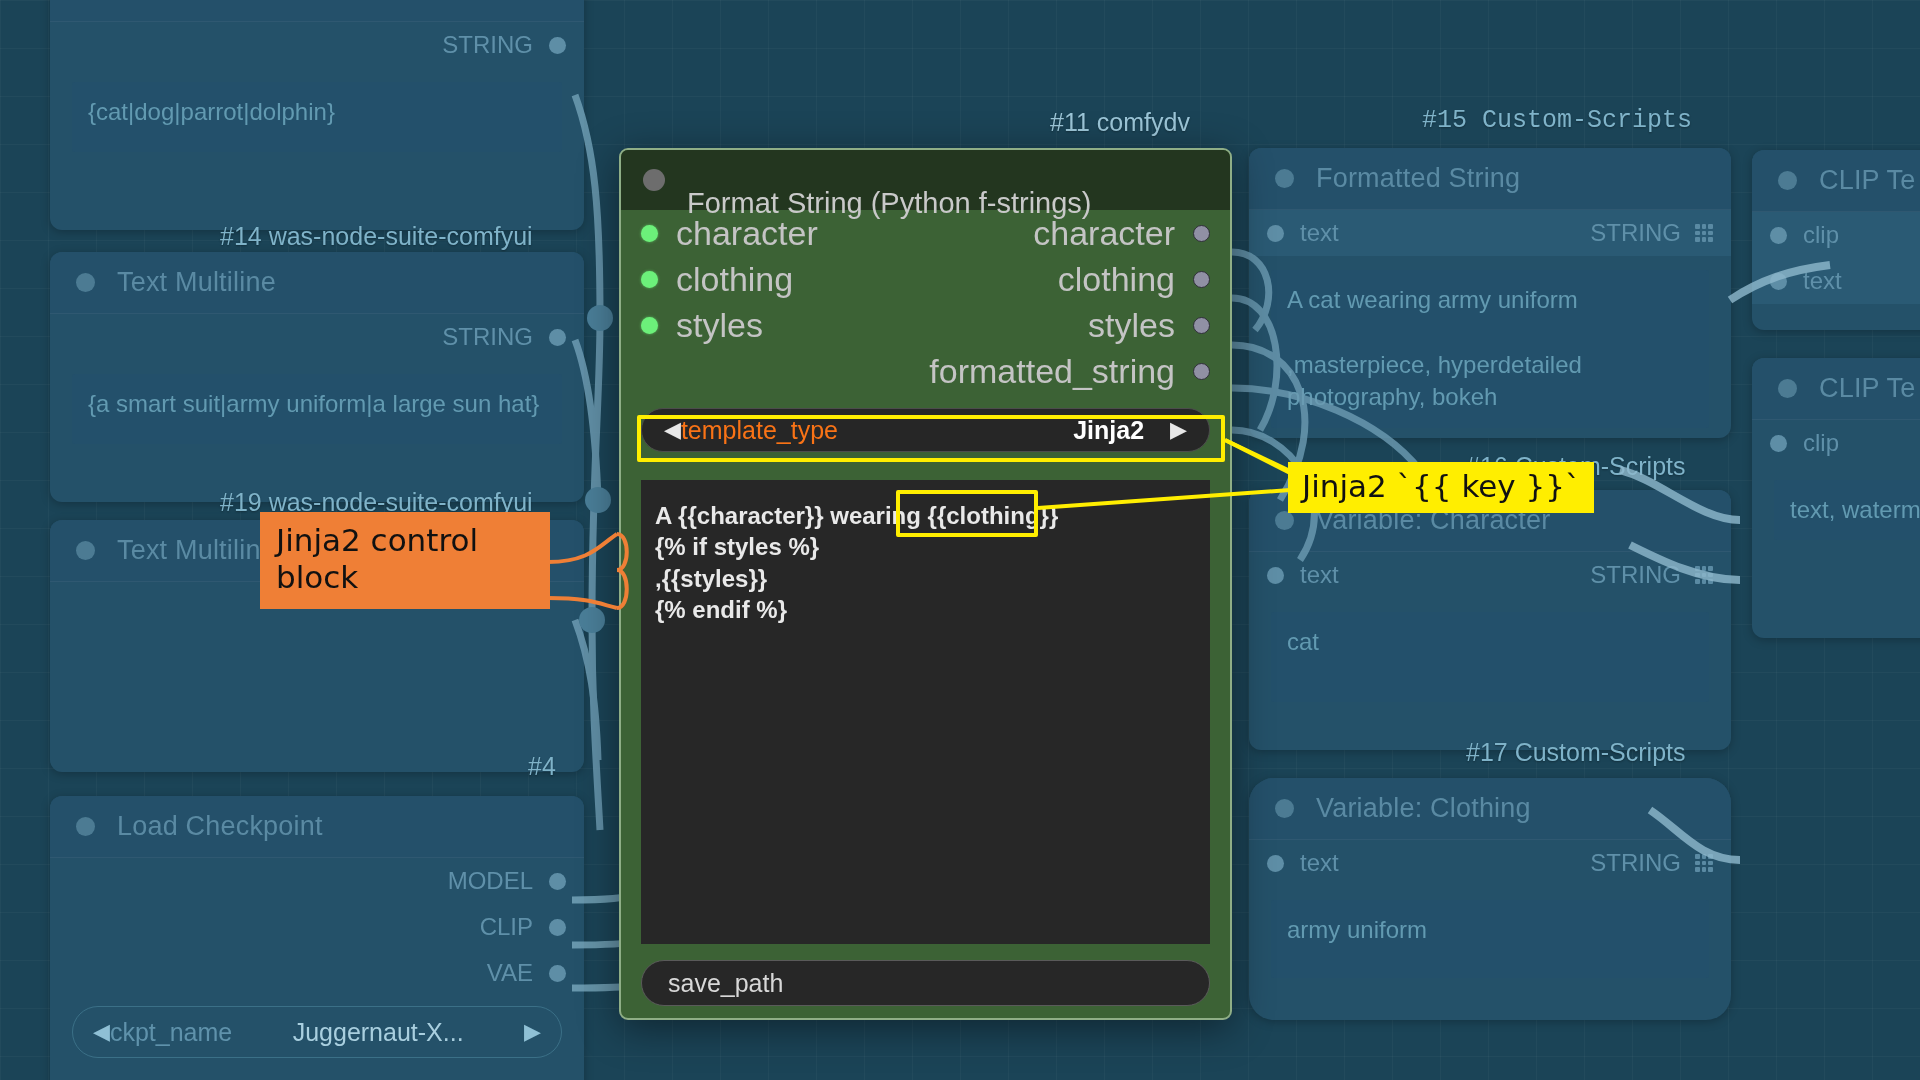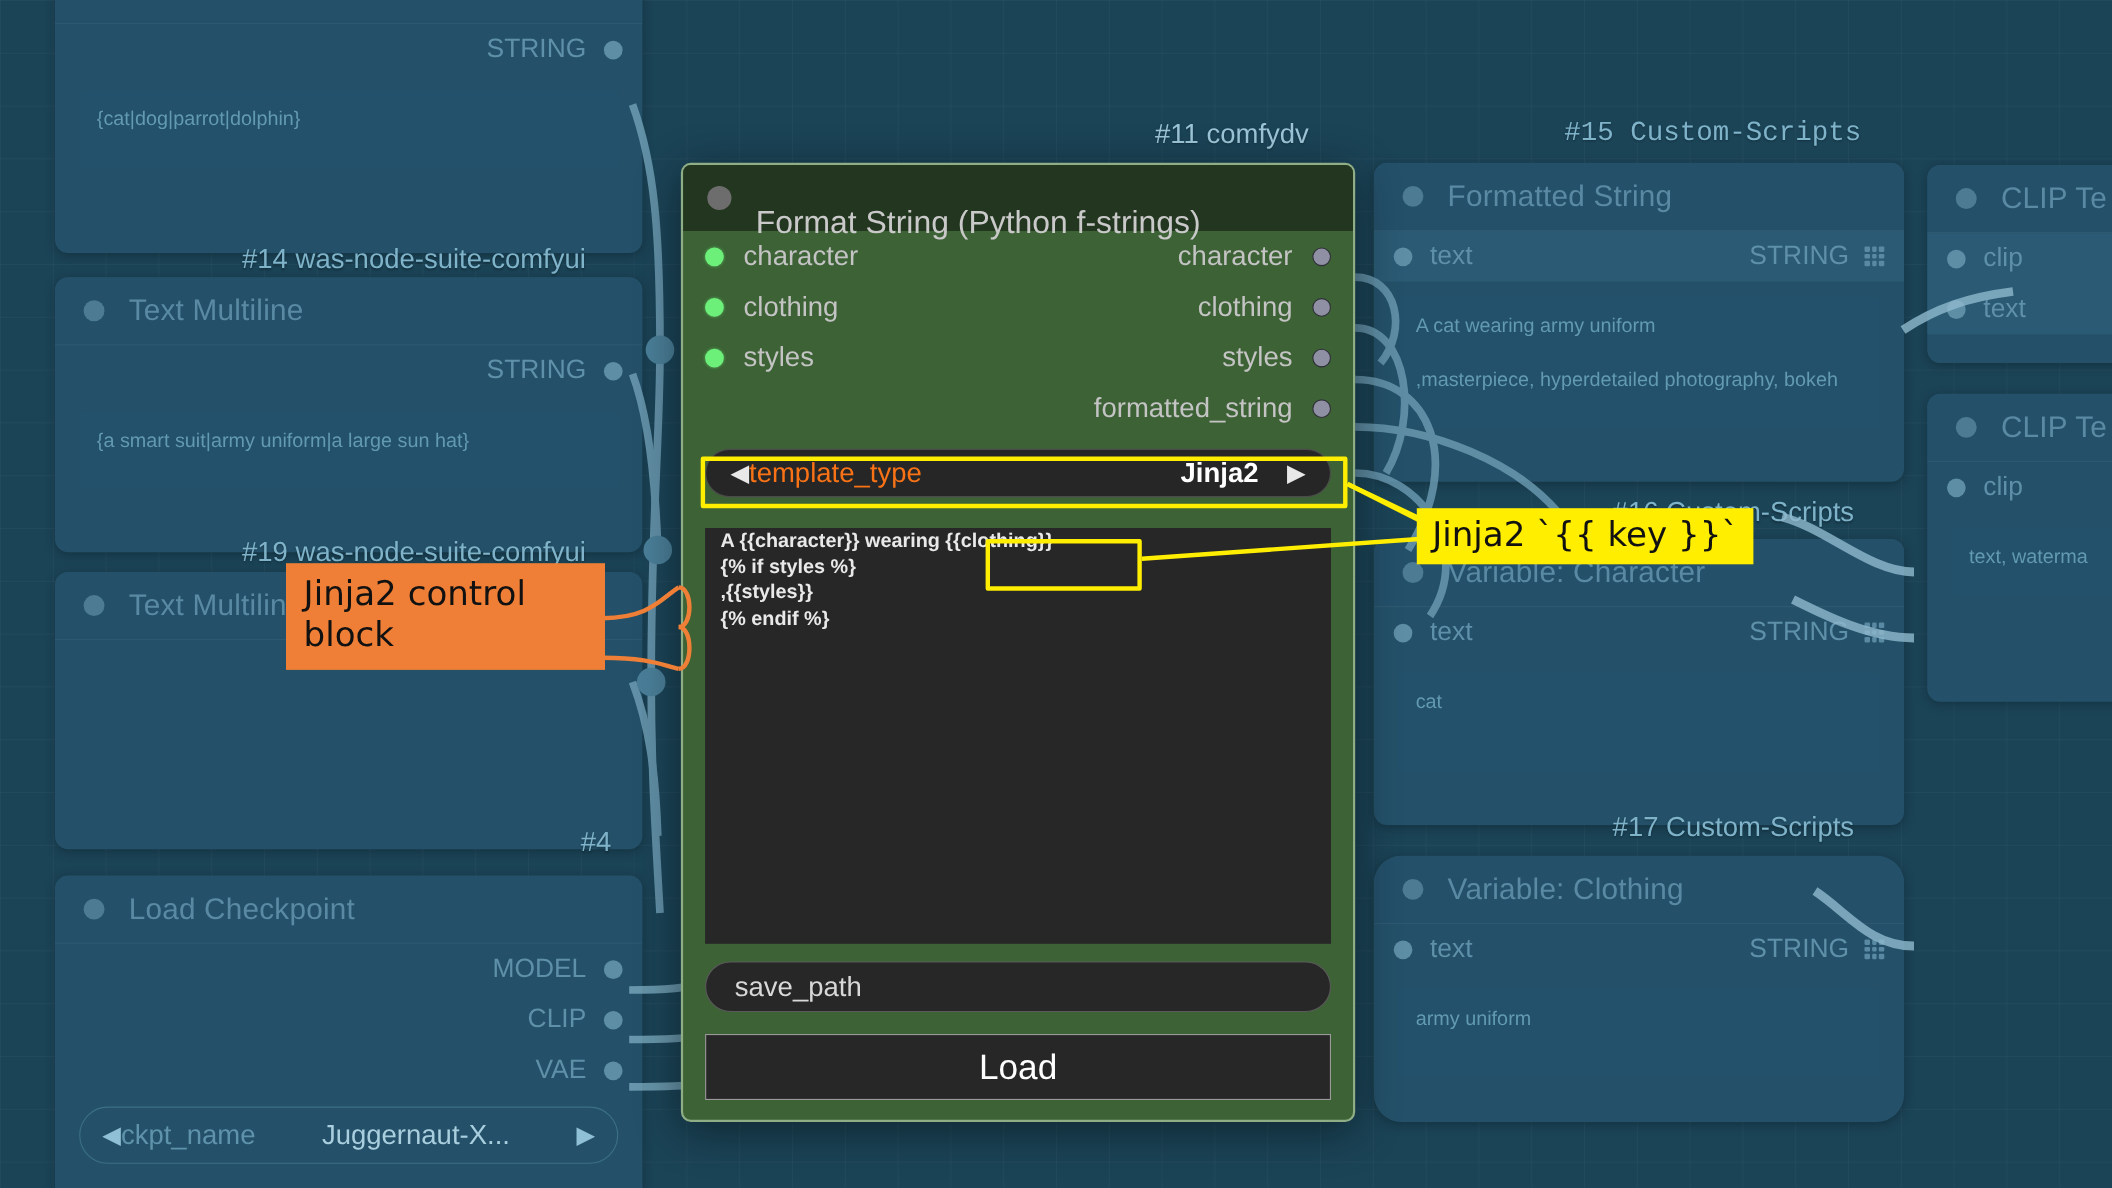--- a/index.html
+++ b/index.html
@@ -66,21 +66,21 @@
     display: grid; grid-template-columns: repeat(3, 1fr);
     grid-template-rows: repeat(3, 1fr); gap: 2px; flex: none;
   }
   .grid-icon i { background: #5a8aa3; border-radius: 1px; display:block; }
 
   .textbox {
     margin: 14px 22px 18px 22px;
     background: #23506b;
     border-radius: 3px;
     padding: 14px 16px;
-    font-size: 18px;
+    font-size: 24px;
     color: #629ab1;
     line-height: 1.35;
     min-height: 70px;
     white-space: pre-wrap;
   }
 
   .node-badge {
     position: absolute;
     font-size: 25px;
     color: #7fb3c9;
@@ -130,21 +130,21 @@
   .g-row {
     position: relative; height: 46px;
     display: flex; align-items: center;
     padding: 0 20px;
   }
   .g-row .g-in-pin {
     width: 17px; height: 17px; border-radius: 50%;
     background: #6cf07a; margin-right: 18px; flex:none;
     box-shadow: 0 0 3px rgba(108,240,122,.6);
   }
-  .g-row .g-lab { font-size: 25px; color: #c4c4c4; }
+  .g-row .g-lab { font-size: 34px; color: #c4c4c4; }
   .g-row.out { justify-content: flex-end; }
   .g-row .g-out-pin {
     width: 17px; height: 17px; border-radius: 50%;
     background: #9090a4; border: 1px solid #2f2f38;
     margin-left: 18px; flex: none;
   }
 
   .combo-widget {
     position: relative;
     margin: 14px 20px 0 20px;
@@ -156,24 +156,24 @@
     color: #d6d6d6; font-size: 25px;
     border: 1px solid #4c4c4c;
   }
   .combo-widget .ctri { color: #e8e8e8; font-size: 22px; }
   .combo-widget .cname { color: #f97316; }
   .combo-widget .cval { color: #ffffff; font-weight: bold; }
 
   #template-area {
     margin: 28px 20px 0 20px;
     background: #272727;
-    height: 378px;
-    padding: 0 14px;
+    height: 464px;
+    padding: 20px 14px;
     font-family: "Liberation Sans", sans-serif;
-    font-size: 18px;
+    font-size: 24px;
     color: #e9e9e9;
     line-height: 1.31;
     white-space: pre;
     font-weight: bold;
     overflow: hidden;
   }
 
   #save-path {
     margin: 16px 20px 0 20px;
     height: 46px;

